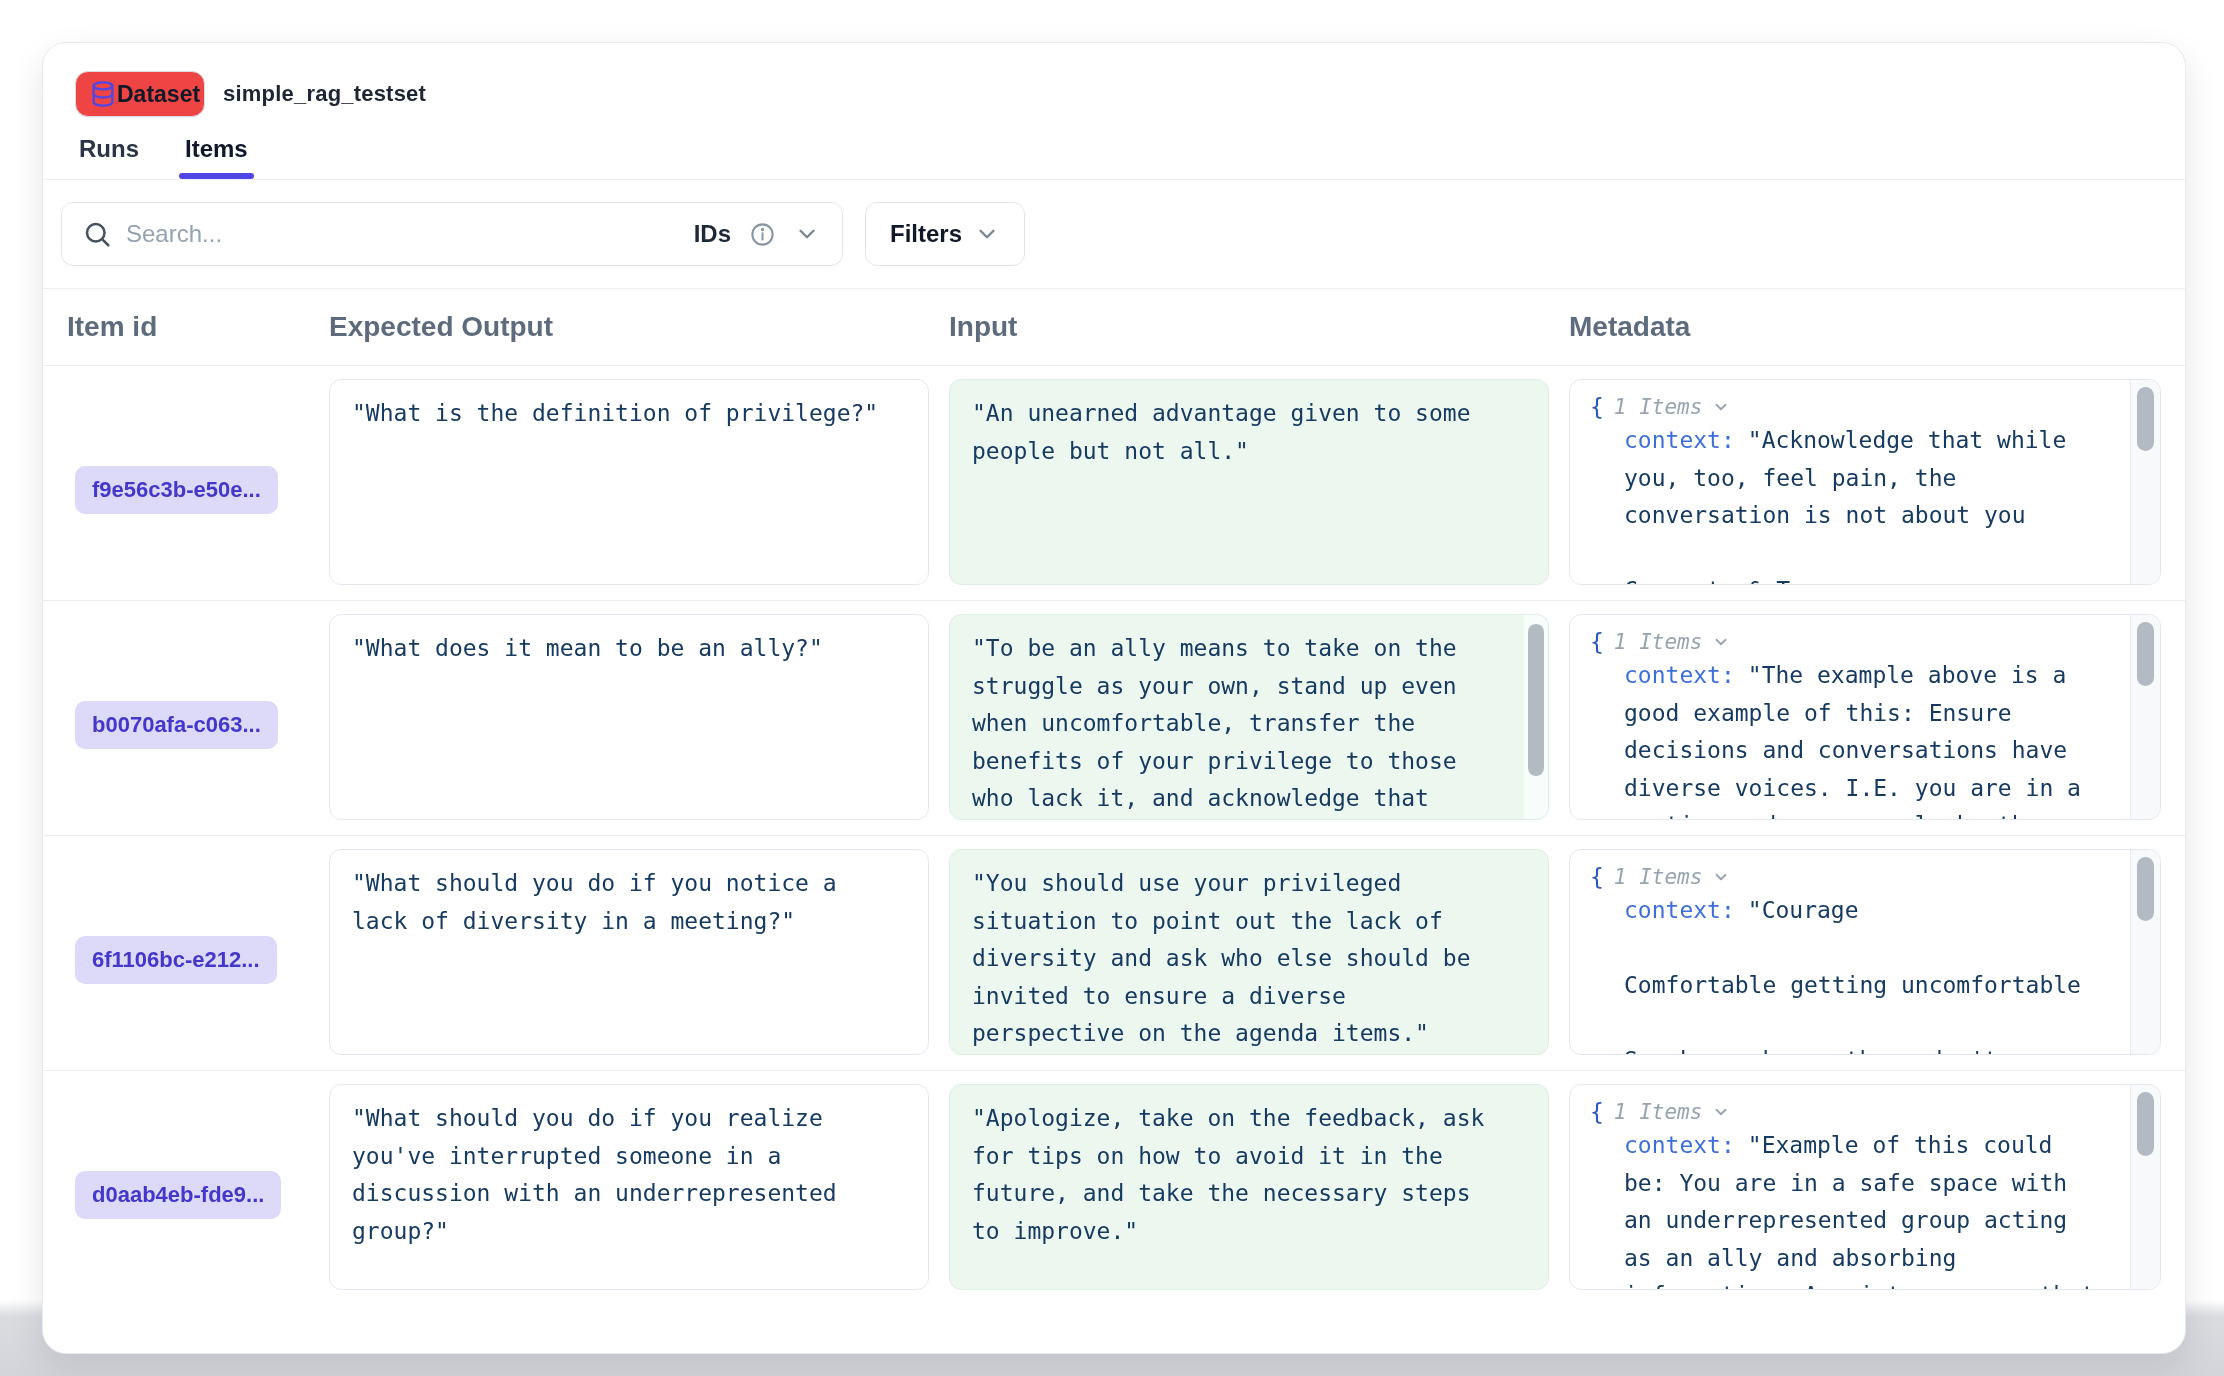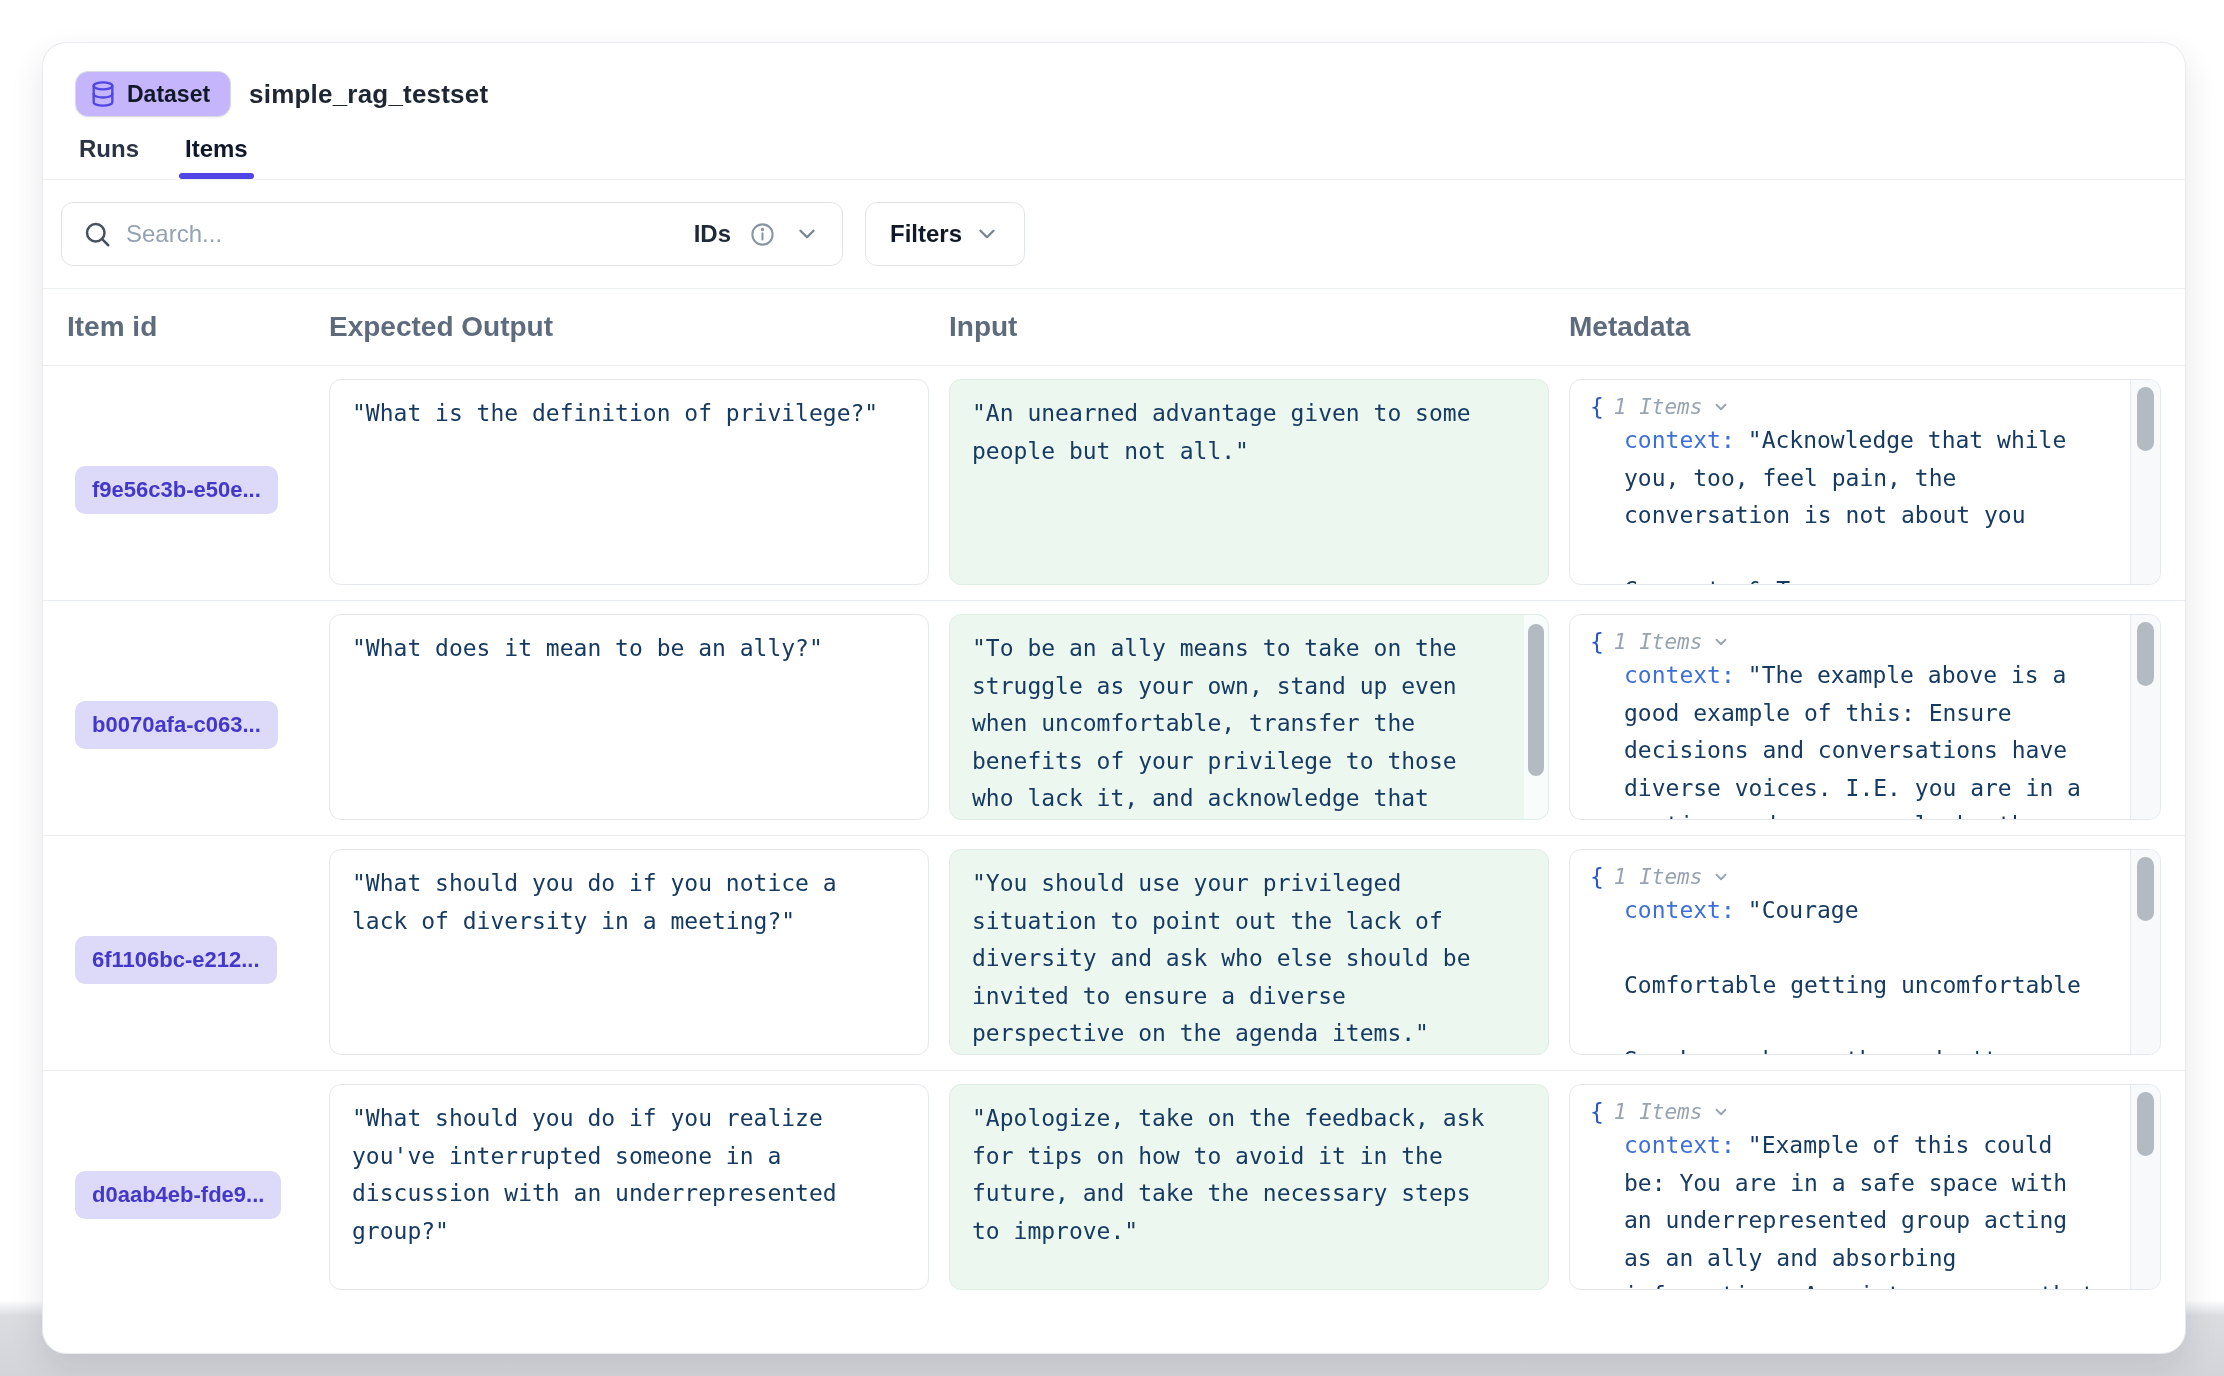--- a/index.html
+++ b/index.html
@@ -11,26 +11,26 @@
   .card {
     position:absolute; left:42px; top:42px; width:2144px; height:1312px;
     background:#ffffff; border:1px solid #e7eaee; border-radius:24px;
     box-shadow:0 14px 34px rgba(15,23,42,.10);
     overflow:hidden;
   }
   
   .card-header { padding:28px 32px 0 32px; }
   .badge-row { display:flex; align-items:center; gap:18px; }
   .dataset-badge {
-    display:inline-flex; align-items:center; gap:10px;
-    border:1.5px solid #d9dde3; border-radius:13px; background:#c4b5fd;
-    padding:8px 20px 8px 13px; box-shadow:0 1px 2px rgba(15,23,42,.05);
+    display:inline-flex; align-items:center; 
+    border:1.5px solid #d9dde3; border-radius:13px; background:#ef4444;
+    padding:8px 4px 8px 13px; box-shadow:0 1px 2px rgba(15,23,42,.05);
   }
   .dataset-badge .label { font-size:23px; font-weight:700; color:#111827; }
-  .page-title { font-size:26px; font-weight:700; color:#1e2533; letter-spacing:.2px; }
+  .page-title { font-size:22px; font-weight:700; color:#1e2533; letter-spacing:.2px; }
   .tabs { display:flex; gap:46px; margin-top:18px; padding-left:4px; }
   .tab { font-size:24px; font-weight:600; color:#2b3446; padding-bottom:16px; position:relative; cursor:pointer; }
   .tab.active { color:#0f172a; }
   .tab.active::after {
     content:""; position:absolute; left:-6px; right:-6px; bottom:0; height:6px;
     border-radius:3px; background:#4f46e5;
   }
   .header-divider { border-bottom:1px solid #edf0f3; }
   
   .toolbar { display:flex; align-items:center; padding:22px 18px; border-bottom:1px solid #edf0f3; }

